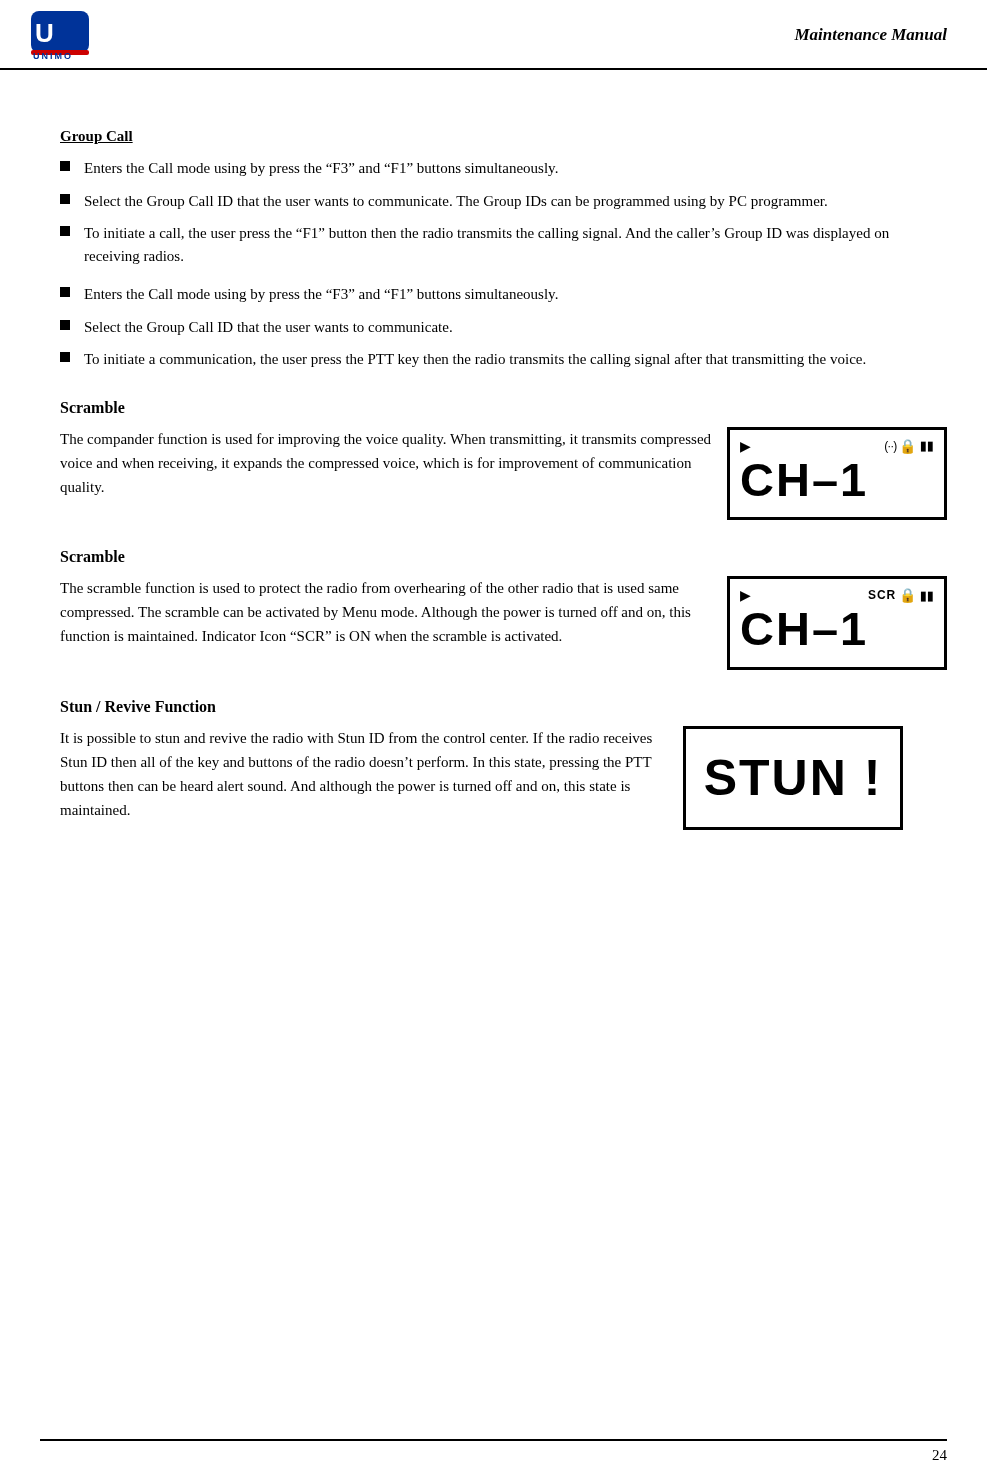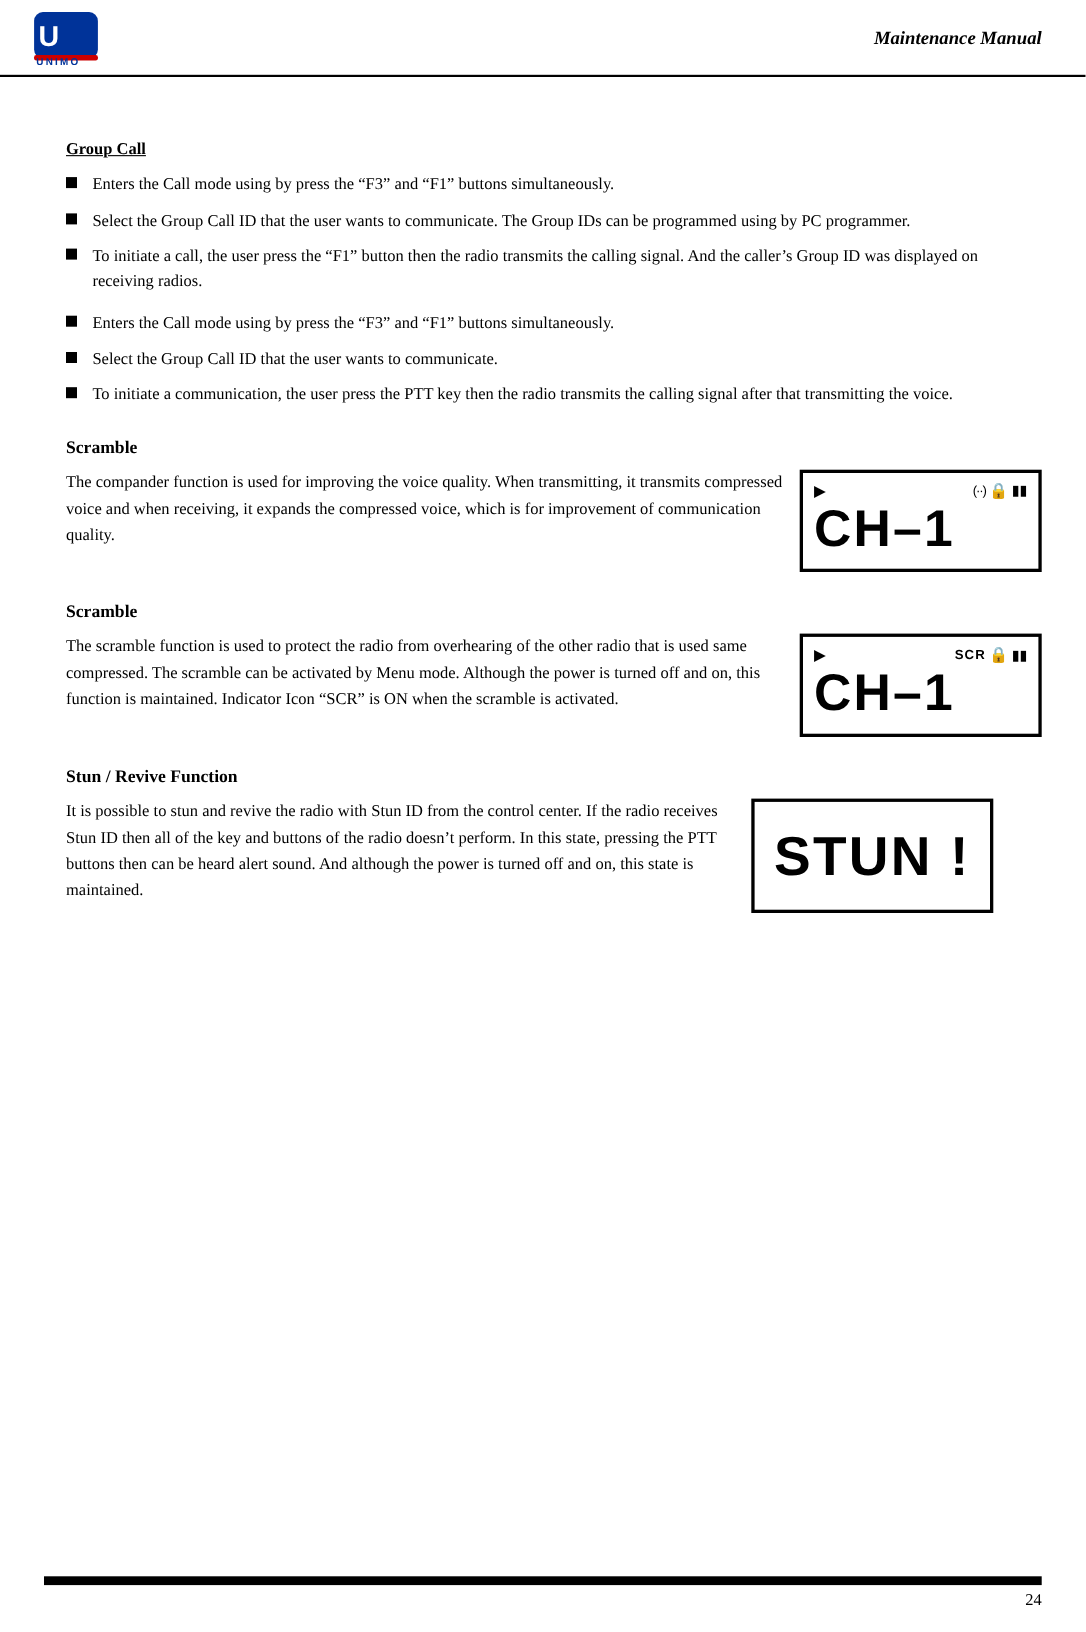--- a/index.html
+++ b/index.html
@@ -124,21 +124,21 @@
       font-family: Arial Black, Arial, sans-serif;
       letter-spacing: 2px;
     }
 
     
     .footer {
       position: absolute;
       bottom: 20px;
       right: 40px;
       font-size: 15px;
-      border-top: 8px solid #000000;
+      border-top: 2px solid #000000;
       width: calc(100% - 80px);
       text-align: right;
       padding-top: 6px;
     }
 
     
     .heading-standalone {
       font-size: 16px;
       font-weight: bold;
       margin-bottom: 10px;

